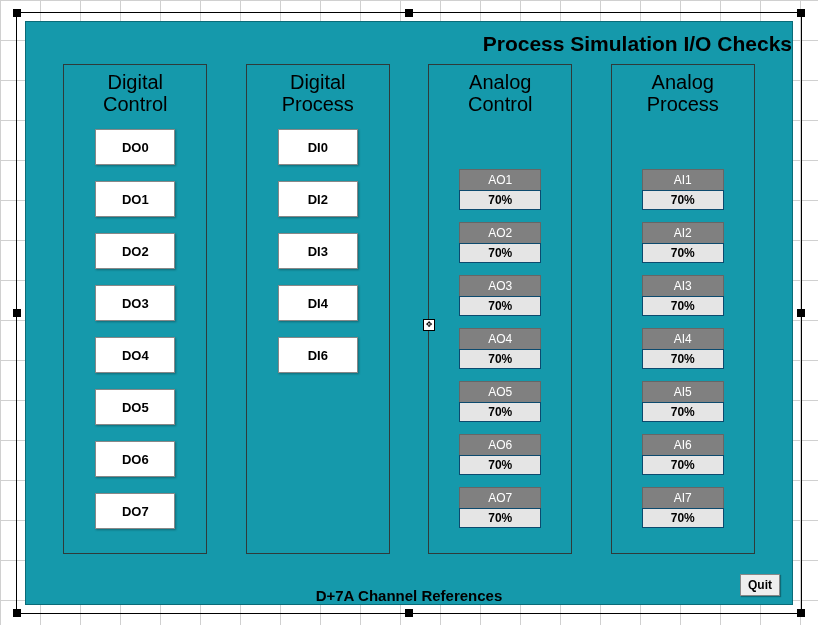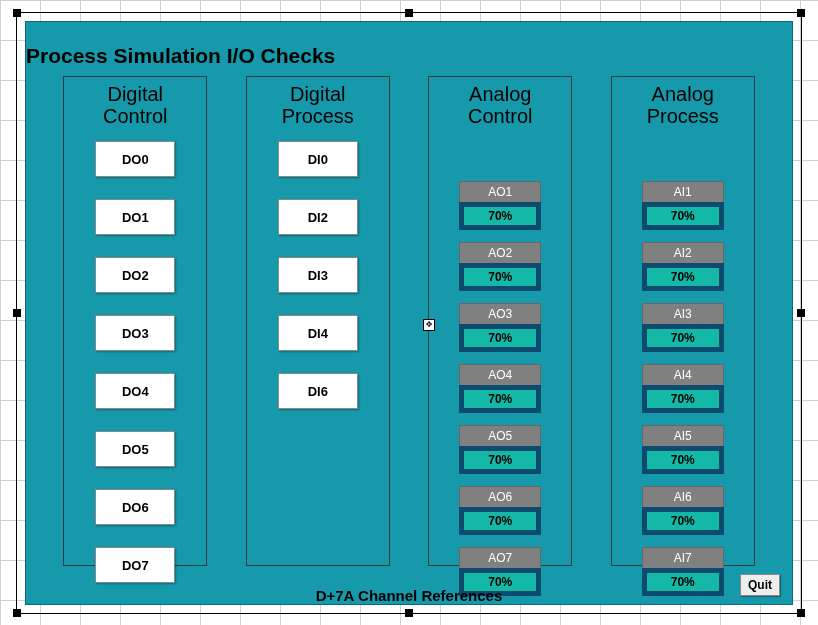--- a/index.html
+++ b/index.html
@@ -40,45 +40,45 @@
   .panel {
     position: absolute;
     left: 8px;
     top: 8px;
     right: 8px;
     bottom: 8px;
     background: #1599ab;
     border: 1px solid #0a6b78;
   }
   .title {
-    text-align: left;
+    text-align: right;
     font-size: 21px;
     font-weight: bold;
     color: #000;
-    padding: 22px 0 8px 0;
+    padding: 10px 0 8px 0;
   }
   .columns {
     display: flex;
     justify-content: space-around;
     padding: 0 18px;
   }
   .col {
     border: 1px solid #2f3a3a;
     width: 144px;
     height: 490px;
     padding-top: 6px;
     text-align: center;
   }
   .col-header {
     font-size: 20px;
     color: #000;
     line-height: 1.1;
     margin-bottom: 12px;
   }
-  .digital-items { display: flex; flex-direction: column; align-items: center; gap: 22px; padding-top: 2px;}
+  .digital-items { display: flex; flex-direction: column; align-items: center; gap: 16px; padding-top: 2px;}
   .digital-btn {
     width: 80px;
     height: 36px;
     background: #fff;
     border: 1px solid #888;
     box-shadow: 1px 1px 2px rgba(0,0,0,0.3);
     font-size: 13px;
     font-weight: bold;
     color: #000;
     display: flex;
@@ -90,26 +90,26 @@
   .analog-item { width: 82px; }
   .analog-label {
     background: #808080;
     color: #fff;
     font-size: 12px;
     padding: 3px 0;
     border: 1px solid #666;
     border-bottom: none;
   }
   .analog-value {
-    background: #14b8a6;
+    background: #e5e5e5;
     color: #000;
     font-size: 12px;
     font-weight: bold;
     padding: 2px 8px;
-    border: 5px solid #0c4a6e;
+    border: 1px solid #0c4a6e;
   }
   .footer-text {
     position: absolute;
     bottom: 0;
     left: 0;
     right: 0;
     text-align: center;
     font-size: 15px;
     font-weight: bold;
     color: #000;

